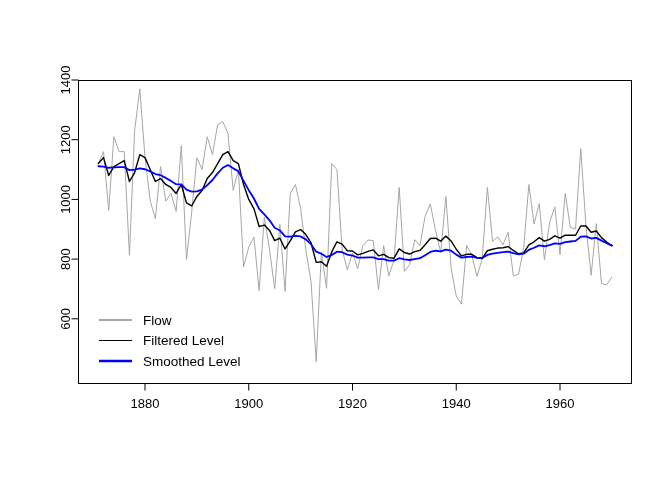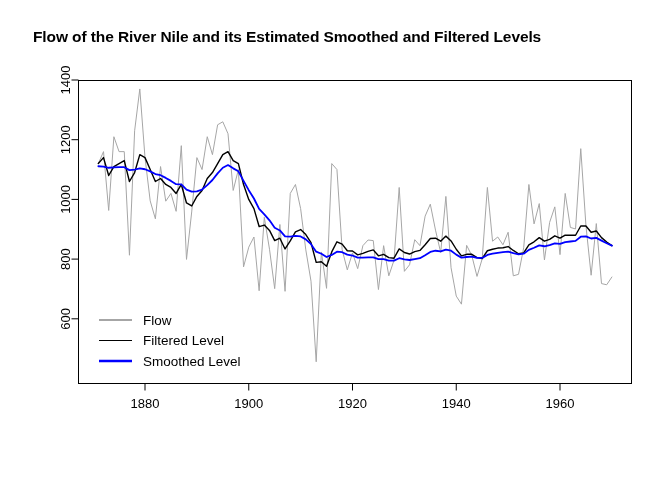--- a/index.html
+++ b/index.html
@@ -16,21 +16,20 @@
   svg{display:block;}
 
   .tick-label{font-family:"Liberation Sans",sans-serif; font-size:13px; fill:#000000;}
   .legend-label{font-family:"Liberation Sans",sans-serif; font-size:13.5px; fill:#000000;}
 </style>
 </head>
 <body>
 
 <div id="root">
 
-  <div id="chart-title">Flow of the River Nile and its Estimated Smoothed and Filtered Levels</div>
 
   <div id="plot-area">
     <svg id="chart-svg" width="672" height="480" viewBox="0 0 672 480">
       <g id="axis-box">
         <rect x="78.5" y="80.5" width="553" height="303" fill="none" stroke="#000000" stroke-width="1"></rect>
       </g>
       <g id="x-ticks">
           <line x1="145" y1="383.5" x2="145" y2="390.5" stroke="#000000" stroke-width="1"></line>
           <text x="145" y="407.5" text-anchor="middle" class="tick-label">1880</text>
           <line x1="248.75" y1="383.5" x2="248.75" y2="390.5" stroke="#000000" stroke-width="1"></line>

